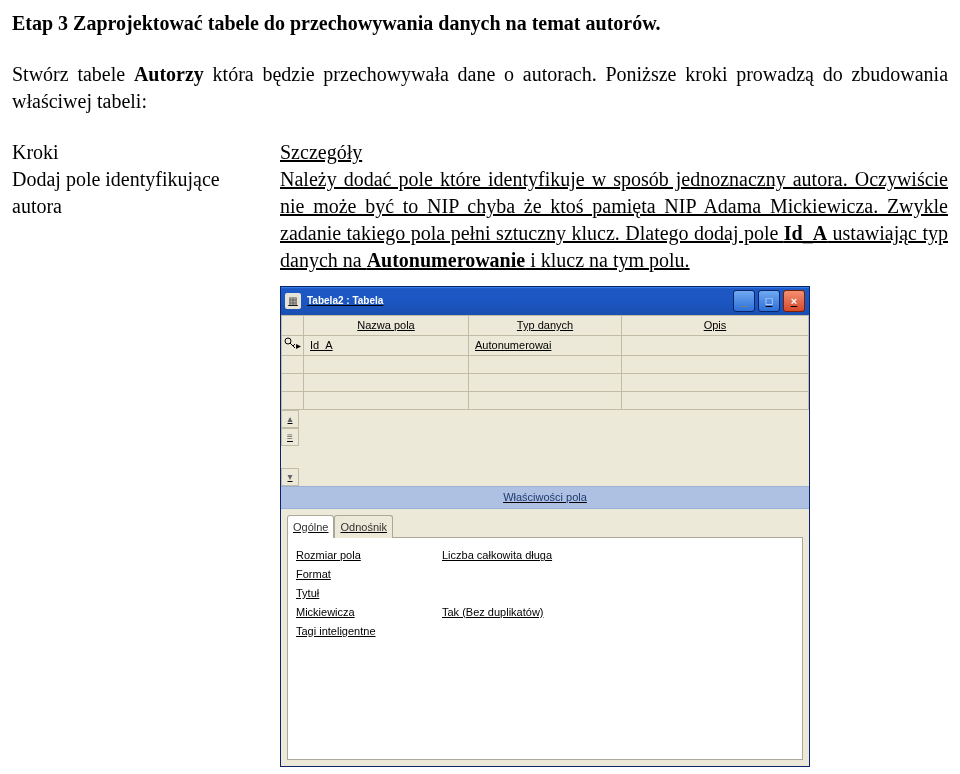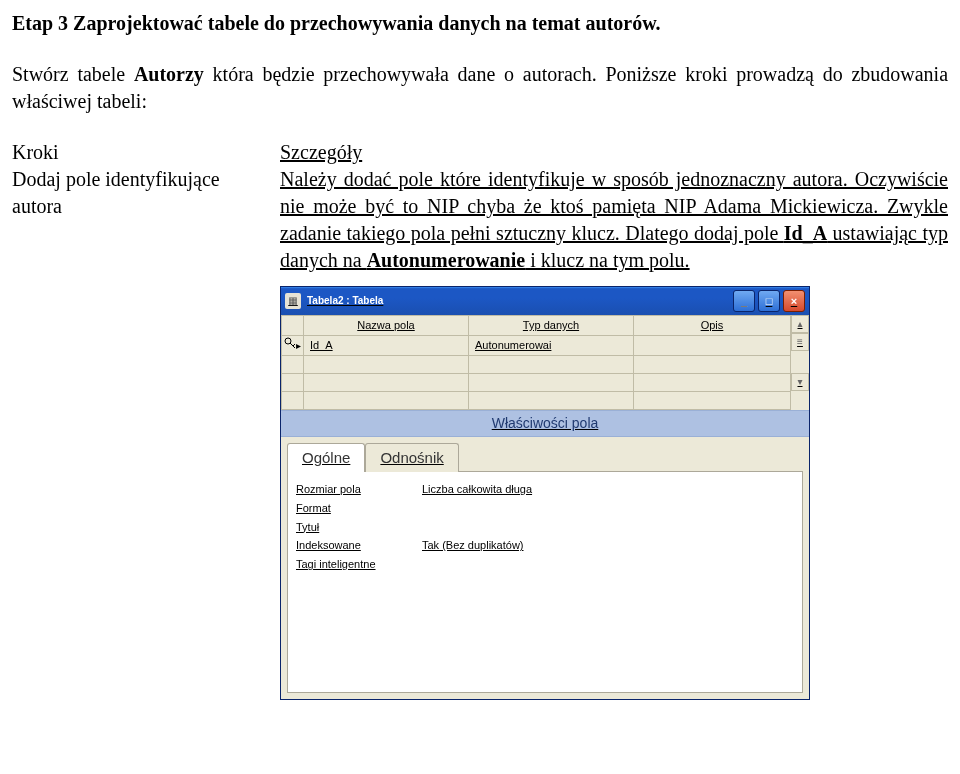--- a/index.html
+++ b/index.html
@@ -97,21 +97,21 @@
     font-weight: normal;
     text-align: center;
   }
   .grid td.rowhdr {
     background: #ece9d8;
     width: 22px;
     text-align: center;
     padding: 0;
   }
   .grid td.col-name { width: 165px; }
-  .grid td.col-type { width: 165px; }
+  .grid td.col-type { width: 153px; }
   .grid td.col-desc {  }
   .key-icon {
     display: inline-block;
     width: 12px; height: 12px;
     position: relative;
   }
   .key-icon svg { display: block; }
   .arrow-cell {
     display:inline-block;
     font-size:10px;
@@ -120,45 +120,45 @@
   .vscroll { width: 18px; background: #ece9d8; }
   .vscroll .sbtn {
     height: 18px;
     border: 1px solid #c0bca6;
     background: #ece9d8;
     text-align: center;
     font-size: 10px;
     line-height: 16px;
     color: #666;
   }
-  .gridcontainer { display: flex; }
+  .gridcontainer { display: flex; flex-direction: column; }
   .gridleft { flex: 1; }
 
   .propbar {
     background: #aec1e2;
     text-align: center;
-    font-size: 14px;
+    font-size: 11px;
     padding: 3px 0;
     border-top: 1px solid #9ab0d6;
     border-bottom: 1px solid #9ab0d6;
     color: #203a70;
   }
 
   .propbody {
     background: #ece9d8;
     padding: 6px;
   }
   .tabs {
     display: flex;
     gap: 0;
     margin-bottom: -1px;
   }
   .tab {
-    padding: 4px 14px;
-    font-size: 15px;
+    padding: 4px 5px;
+    font-size: 11px;
     background: #ece9d8;
     border: 1px solid #aca899;
     border-bottom: none;
     color: #333;
     border-radius: 3px 3px 0 0;
   }
   .tab.active {
     background: #fff;
     font-weight: normal;
     position: relative;
@@ -171,21 +171,21 @@
     display: flex;
   }
   .propcol {
     flex: 1;
     font-size: 11px;
   }
   .proprow {
     display: flex;
     padding: 2px 0;
   }
-  .proprow .plabel { width: 126px; }
+  .proprow .plabel { width: 146px; }
   .proprow .pval { flex: 1; }
 </style>
 </head>
 <body>
 
 <div class="doc">
 
   <div class="h1">Etap 3 Zaprojektować tabele do przechowywania danych na temat autorów.</div>
 
   <div class="p1">
@@ -282,21 +282,21 @@
               </div>
               <div class="proprow">
                 <div class="plabel">Format</div>
                 <div class="pval"></div>
               </div>
               <div class="proprow">
                 <div class="plabel">Tytuł</div>
                 <div class="pval"></div>
               </div>
               <div class="proprow">
-                <div class="plabel">Indeksowane</div>
+                <div class="plabel">Mickiewicza</div>
                 <div class="pval">Tak (Bez duplikatów)</div>
               </div>
               <div class="proprow">
                 <div class="plabel">Tagi inteligentne</div>
                 <div class="pval"></div>
               </div>
               <div style="height:110px"></div>
             </div>
           </div>
         </div>

